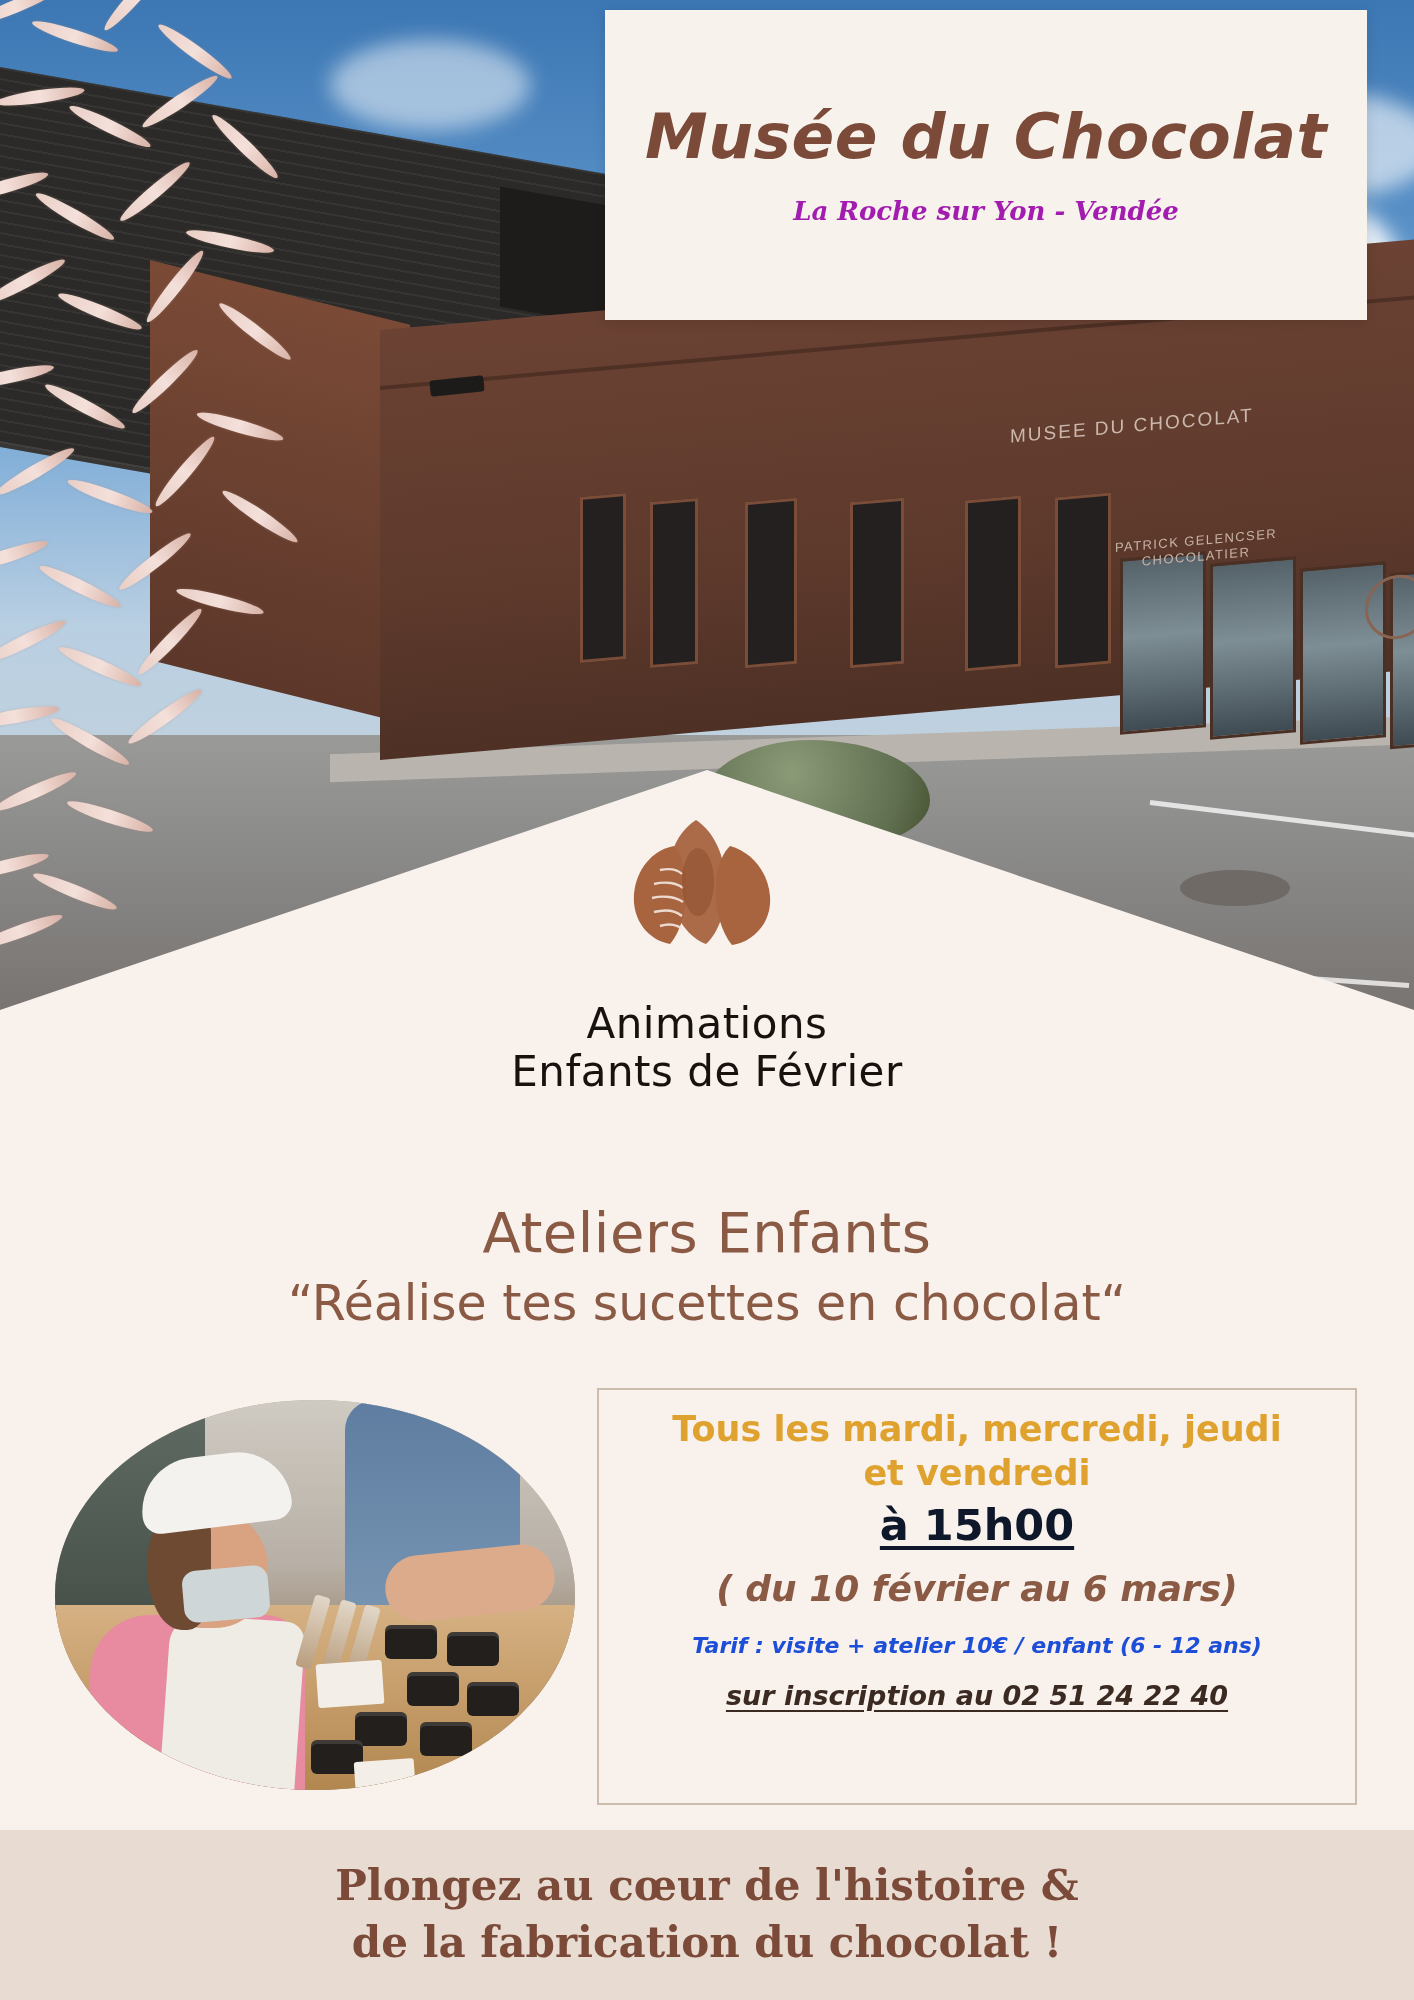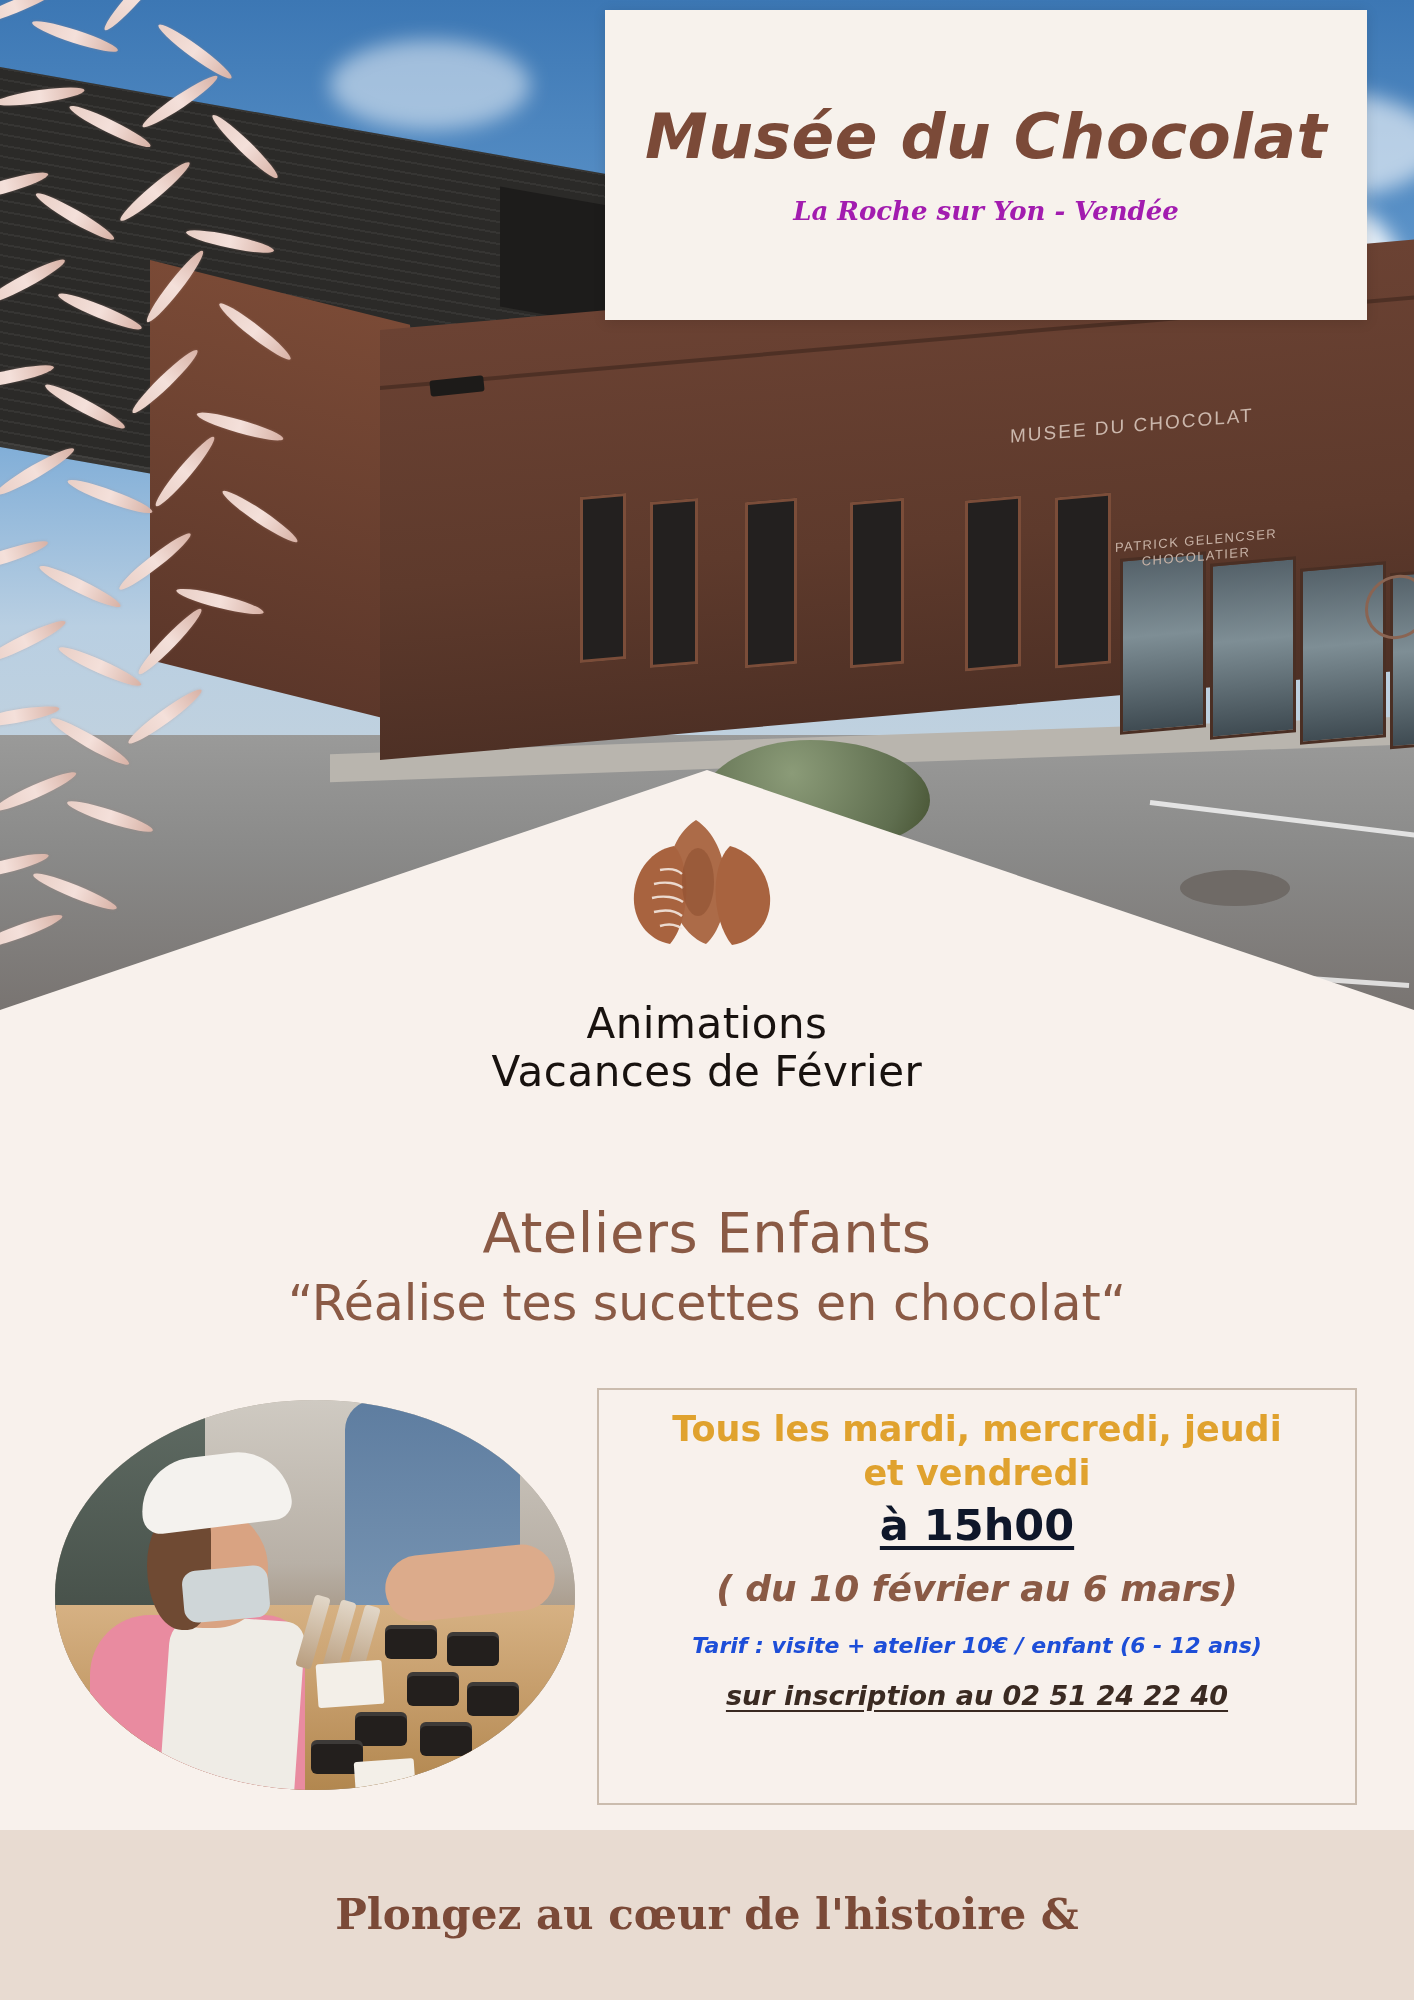--- a/index.html
+++ b/index.html
@@ -611,21 +611,21 @@
         <path d="M74 86 C86 83 98 85 105 90"></path>
         <path d="M76 100 C88 97 98 99 104 104"></path>
         <path d="M82 114 C92 111 100 113 104 117"></path>
       </g>
       <ellipse cx="120" cy="70" rx="16" ry="34" fill="#8d4f30" opacity="0.55"></ellipse>
     </svg>
   </div>
 
   <div class="h-animations">
     <div>Animations</div>
-    <div>Vacances de Février</div>
+    <div>Enfants de Février</div>
   </div>
 
   <div class="h-atelier">Ateliers Enfants</div>
   <div class="h-quote">“Réalise tes sucettes en chocolat“</div>
 
   <div class="oval">
     <div class="wall"></div>
     <div class="darkpanel"></div>
     <div class="adult"></div>
     <div class="table"></div>
@@ -660,16 +660,17 @@
     </div>
     <div class="info-time">à 15h00</div>
     <div class="info-period">( du 10 février au 6 mars)</div>
     <div class="info-price">Tarif : visite + atelier 10€ / enfant (6 - 12 ans)</div>
     <div class="info-booking">sur inscription au 02 51 24 22 40</div>
   </div>
 
   <div class="footer">
     <div class="footer-text">
       <div>Plongez au cœur de l'histoire &amp;</div>
+      <div>de la fabrication du chocolat !</div>
     </div>
   </div>
 
 </div>
 
 </body></html>

